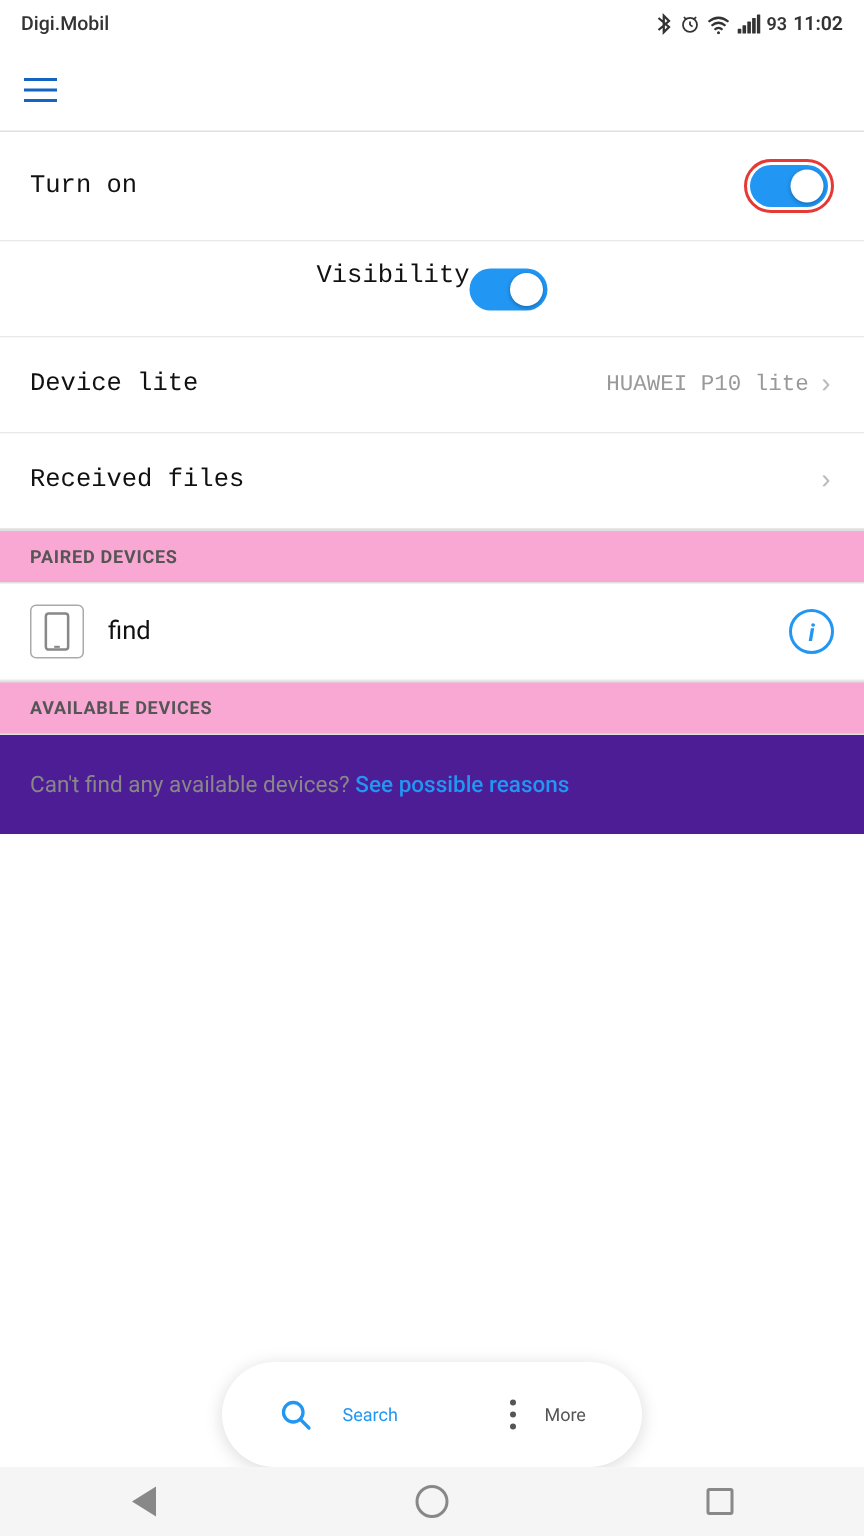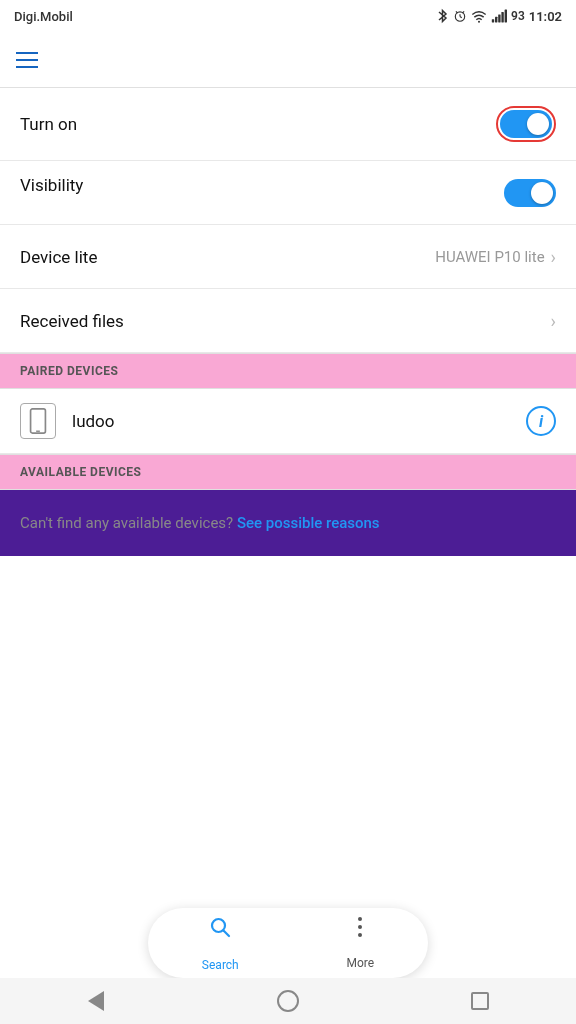--- a/index.html
+++ b/index.html
@@ -77,20 +77,21 @@
 
     
     .setting-row {
       display: flex;
       align-items: center;
       justify-content: space-between;
       padding: 18px 20px;
       background: #fff;
       border-bottom: 1px solid #e8e8e8;
       min-height: 64px;
+      font-family: Liberation Mono, monospace;
     }
     .setting-label {
       font-size: 17px;
       color: #111;
       font-weight: 400;
     }
     .setting-sub {
       font-size: 13px;
       color: #888;
       margin-top: 2px;
@@ -218,21 +219,21 @@
       height: 70px;
       background: #fff;
       border-radius: 35px;
       box-shadow: 0 2px 12px rgba(0,0,0,0.15);
       display: flex;
       align-items: center;
       justify-content: space-around;
     }
     .nav-item {
       display: flex;
-      flex-direction: column;
+      flex-direction: row;
       align-items: center;
       gap: 19px;
       cursor: pointer;
       padding: 8px 24px;
     }
     .nav-item.active .nav-icon { color: #2196F3; }
     .nav-icon {
       font-size: 22px;
       color: #555;
     }
@@ -351,21 +352,21 @@
 
 <div class="settings-list">
 
   <div class="setting-row">
     <span class="setting-label">Turn on</span>
     <div class="toggle-wrapper outlined">
       <div class="toggle"></div>
     </div>
   </div>
 
-  <div class="setting-row" style="align-items:flex-start; padding-top:14px; padding-bottom:14px;">
+  <div class="setting-row" style="align-items:flex-start; padding-top:14px; padding-bottom:14px;justify-content:center;">
     <div>
       <div class="setting-label">Visibility</div>
     </div>
     <div class="toggle-wrapper" style="margin-top:4px;">
       <div class="toggle"></div>
     </div>
   </div>
 
   <div class="setting-row">
     <span class="setting-label">Device lite</span>
@@ -382,21 +383,21 @@
 
   <div class="section-header">PAIRED DEVICES</div>
 
   <div class="device-row">
     <div class="device-icon">
       <svg viewBox="0 0 20 28" fill="none" xmlns="http://www.w3.org/2000/svg">
         <rect x="2" y="1" width="16" height="26" rx="2" stroke="#888" stroke-width="1.8"></rect>
         <line x1="8" y1="25" x2="12" y2="25" stroke="#888" stroke-width="1.5"></line>
       </svg>
     </div>
-    <span class="device-name">ludoo</span>
+    <span class="device-name">find</span>
     <div class="info-icon">i</div>
   </div>
 
   <div class="section-header">AVAILABLE DEVICES</div>
 
   <div class="no-devices">
     <span>Can't find any available devices?</span>
     <span> </span>
     <span class="link">See possible reasons</span>
   </div>

